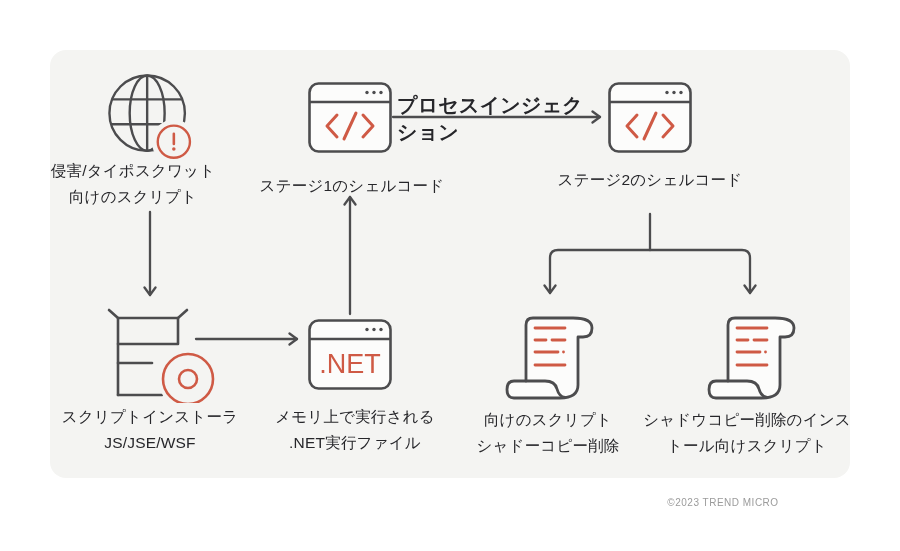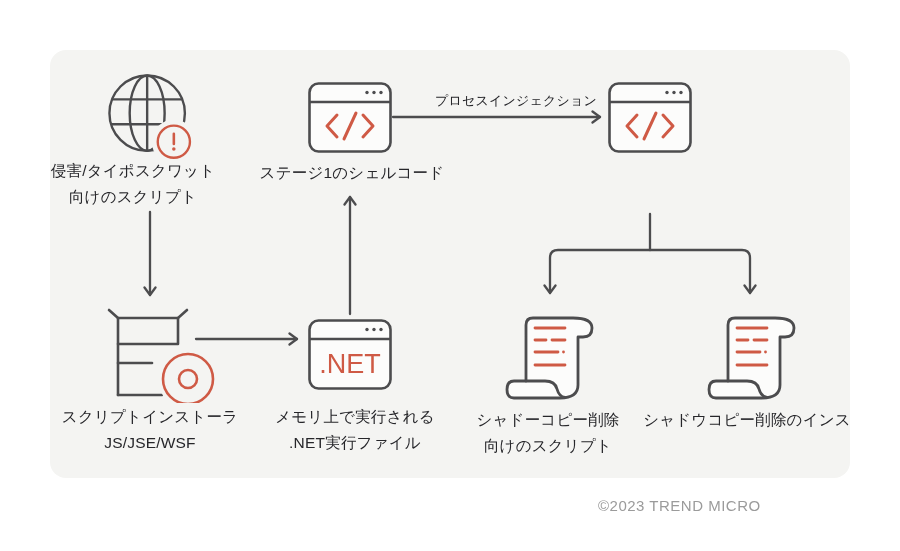--- a/index.html
+++ b/index.html
@@ -11,26 +11,26 @@
     position:absolute;left:50px;top:50px;width:800px;height:428px;
     background:#f4f4f2;border-radius:16px;
   }
   .abs{position:absolute;}
   .label{
     position:absolute;text-align:center;font-size:15.5px;line-height:26px;
     font-weight:500;color:#26262a;letter-spacing:.2px;
   }
   .label span{display:block;}
   .edge-label{
-    position:absolute;text-align:right;font-size:13px;font-weight:400;
+    position:absolute;text-align:left;font-size:20px;font-weight:700;
     color:#26262a;letter-spacing:.2px;
   }
   .copyright{
-    position:absolute;left:598px;top:497px;width:250px;text-align:left;
-    font-size:15px;color:#9b9b9b;letter-spacing:.5px;
+    position:absolute;left:598px;top:497px;width:250px;text-align:center;
+    font-size:10px;color:#9b9b9b;letter-spacing:.5px;
   }
   svg{display:block;}
 </style>
 </head>
 <body>
 
 <div class="stage">
 
   <div class="panel"></div>
 
@@ -152,45 +152,47 @@
         <circle cx="58.5" cy="47" r="1.4" fill="#cf5a45" stroke="none"></circle>
       <path d="M30,60 H60"></path>
     </g>
   </svg>
 
   <div class="label" style="left:18px;top:158px;width:230px">
     <span>侵害/タイポスクワット</span>
     <span>向けのスクリプト</span>
   </div>
 
-  <div class="label" style="left:242px;top:160px;width:220px">
+  <div class="label" style="left:242px;top:173px;width:220px">
     <span>ステージ1のシェルコード</span>
   </div>
 
   <div class="edge-label" style="left:397px;top:92px;width:200px">
     <span>プロセスインジェクション</span>
   </div>
 
   <div class="label" style="left:535px;top:167px;width:230px">
+    <span>ステージ2のシェルコード</span>
   </div>
 
   <div class="label" style="left:245px;top:404px;width:220px">
     <span>メモリ上で実行される</span>
     <span>.NET実行ファイル</span>
   </div>
 
   <div class="label" style="left:35px;top:404px;width:230px">
     <span>スクリプトインストーラ</span>
     <span>JS/JSE/WSF</span>
   </div>
 
   <div class="label" style="left:438px;top:407px;width:220px">
+    <span>向けのスクリプト</span>
     <span>シャドーコピー削除</span>
-    <span>向けのスクリプト</span>
   </div>
 
   <div class="label" style="left:622px;top:407px;width:250px">
     <span>シャドウコピー削除のインス</span>
+    <span>トール向けスクリプト</span>
   </div>
 
   <div class="copyright">©2023 TREND MICRO</div>
 
 </div>
 
 </body></html>

